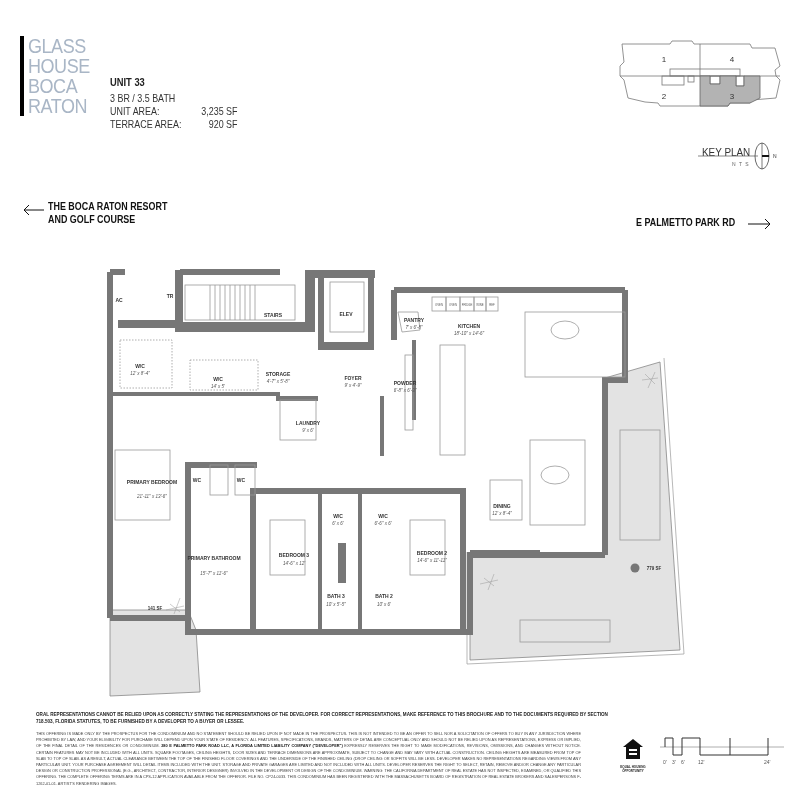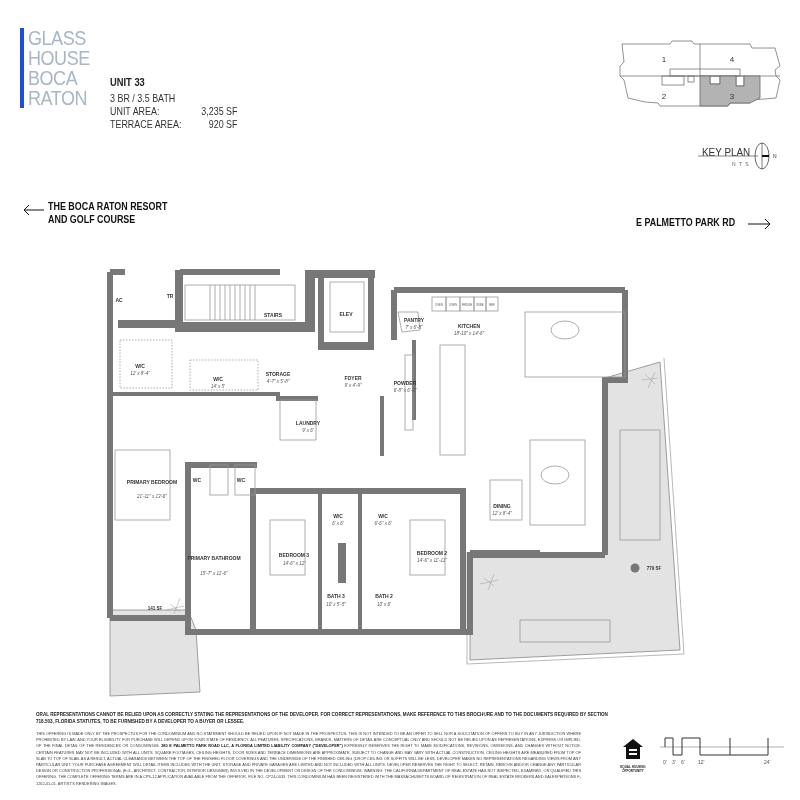--- a/index.html
+++ b/index.html
@@ -1,18 +1,18 @@
 <!DOCTYPE html>
 <html><head>
 <meta charset="utf-8">
 <style>
   html, body { margin:0; padding:0; background:#ffffff; }
   body { width:800px; height:800px; position:relative; overflow:hidden; font-family:"Liberation Sans", sans-serif; color:#222; }
   .abs { position:absolute; }
-  .logo { left:20px; top:28px; width:76px; border-left:4px solid #1d4ed8; padding-left:4px; }
+  .logo { left:20px; top:36px; width:76px; border-left:4px solid #000000; padding-left:4px; }
   .logo div { font-family:"Liberation Sans", sans-serif; font-size:20px; line-height:20px; color:#a9b6c6; letter-spacing:-0.5px; transform:scaleX(0.9); transform-origin:left; font-weight:400; }
   .unit-title { left:110px; top:76px; font-size:11px; font-weight:700; transform:scaleX(0.85); transform-origin:left; }
   .unit-info { left:110px; top:92px; font-size:10.5px; line-height:13px; color:#333; transform:scaleX(0.85); transform-origin:left; }
   .unit-info .row { display:flex; }
   .unit-info .lbl { width:96px; }
   .unit-info .val { width:54px; text-align:right; }
   .dir { font-size:10.5px; font-weight:700; color:#111; transform:scaleX(0.85); line-height:13px; }
   .dir-left { left:48px; top:200px; transform-origin:left; }
   .dir-right { left:636px; top:216px; transform-origin:left; }
   .arrow-svg { position:absolute; }

